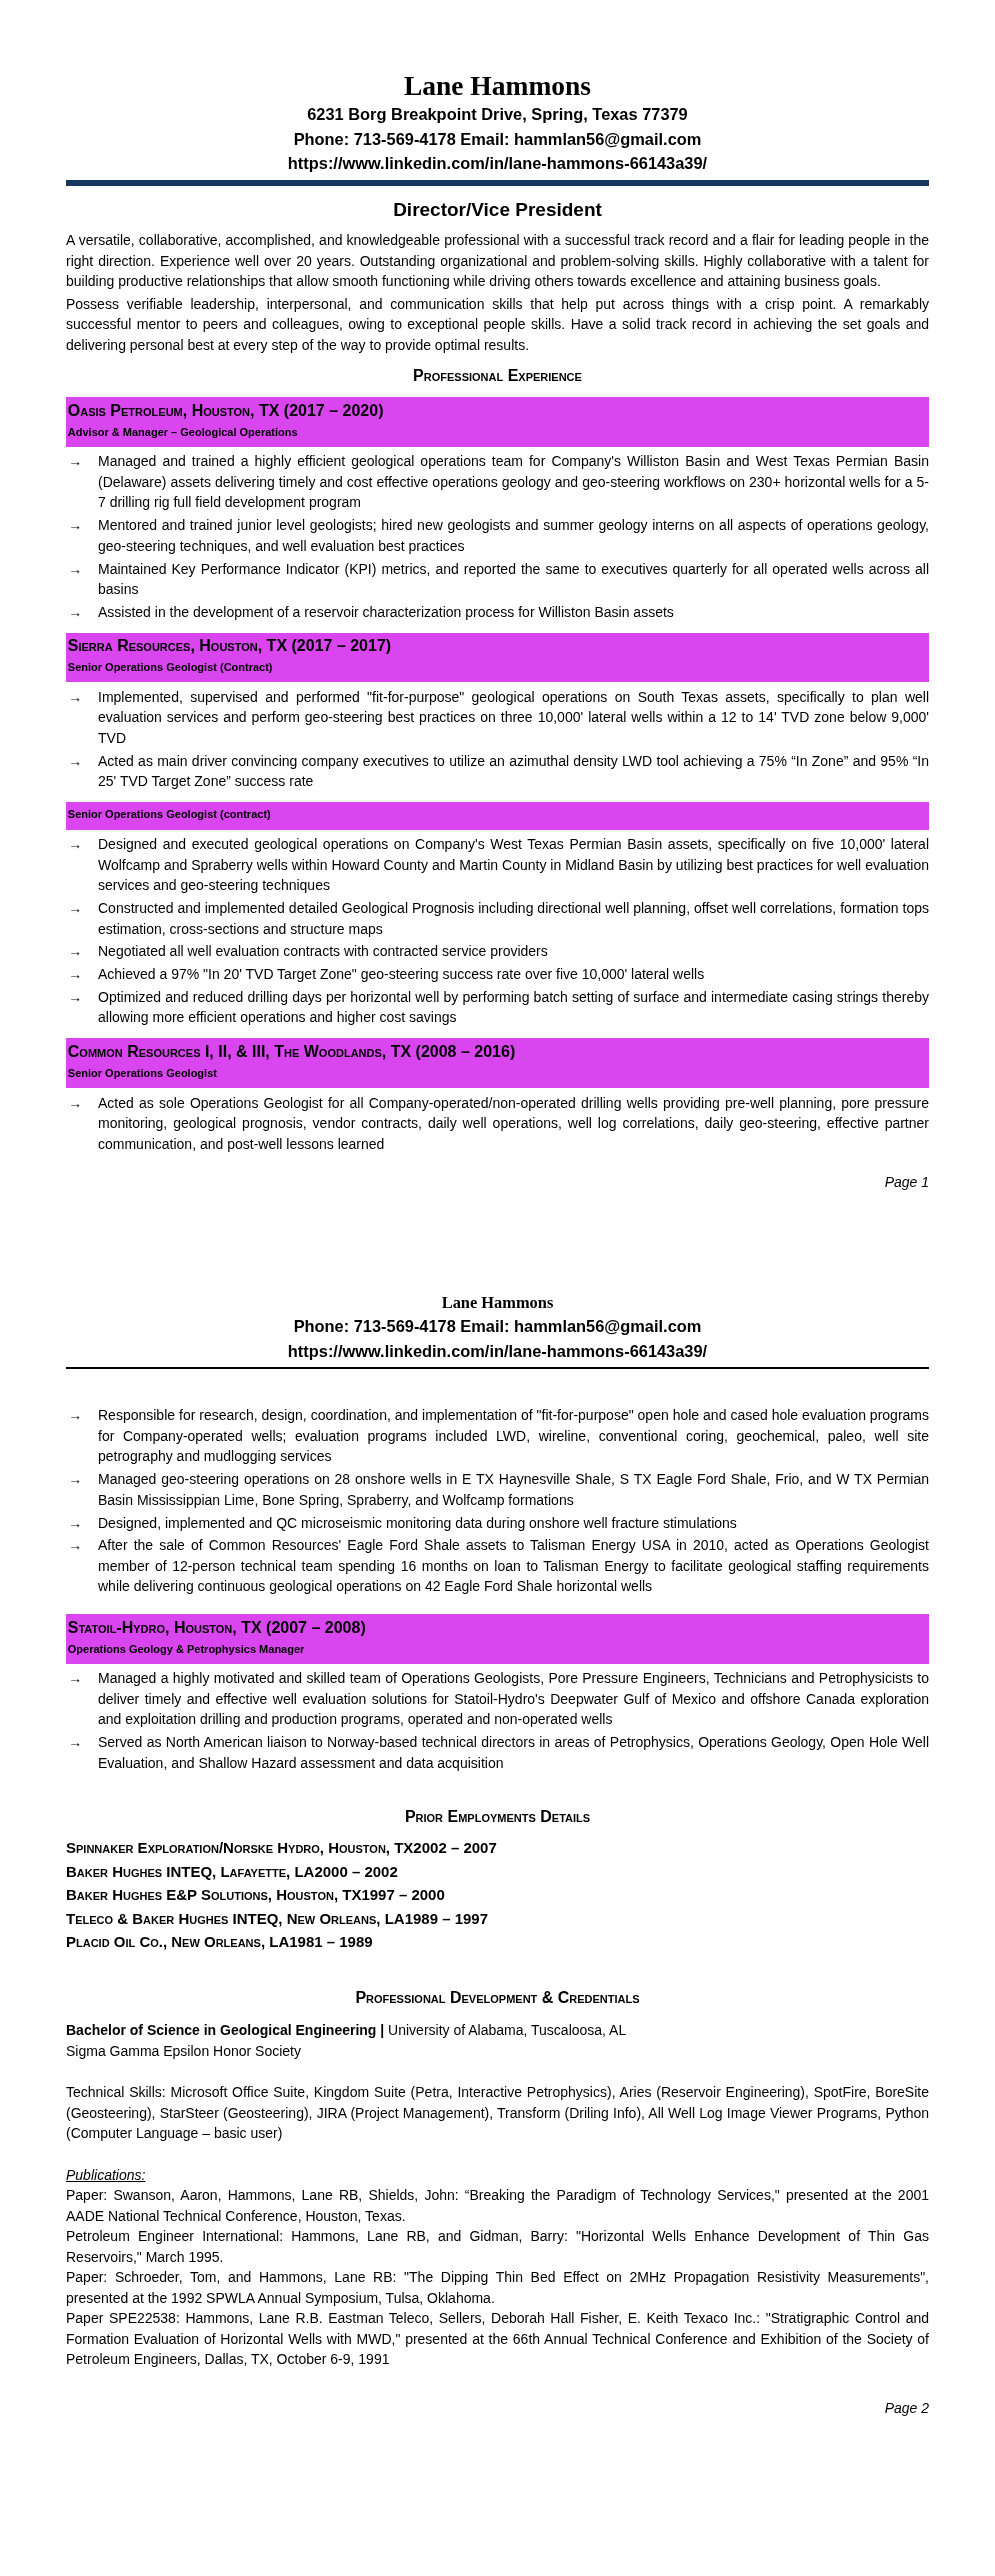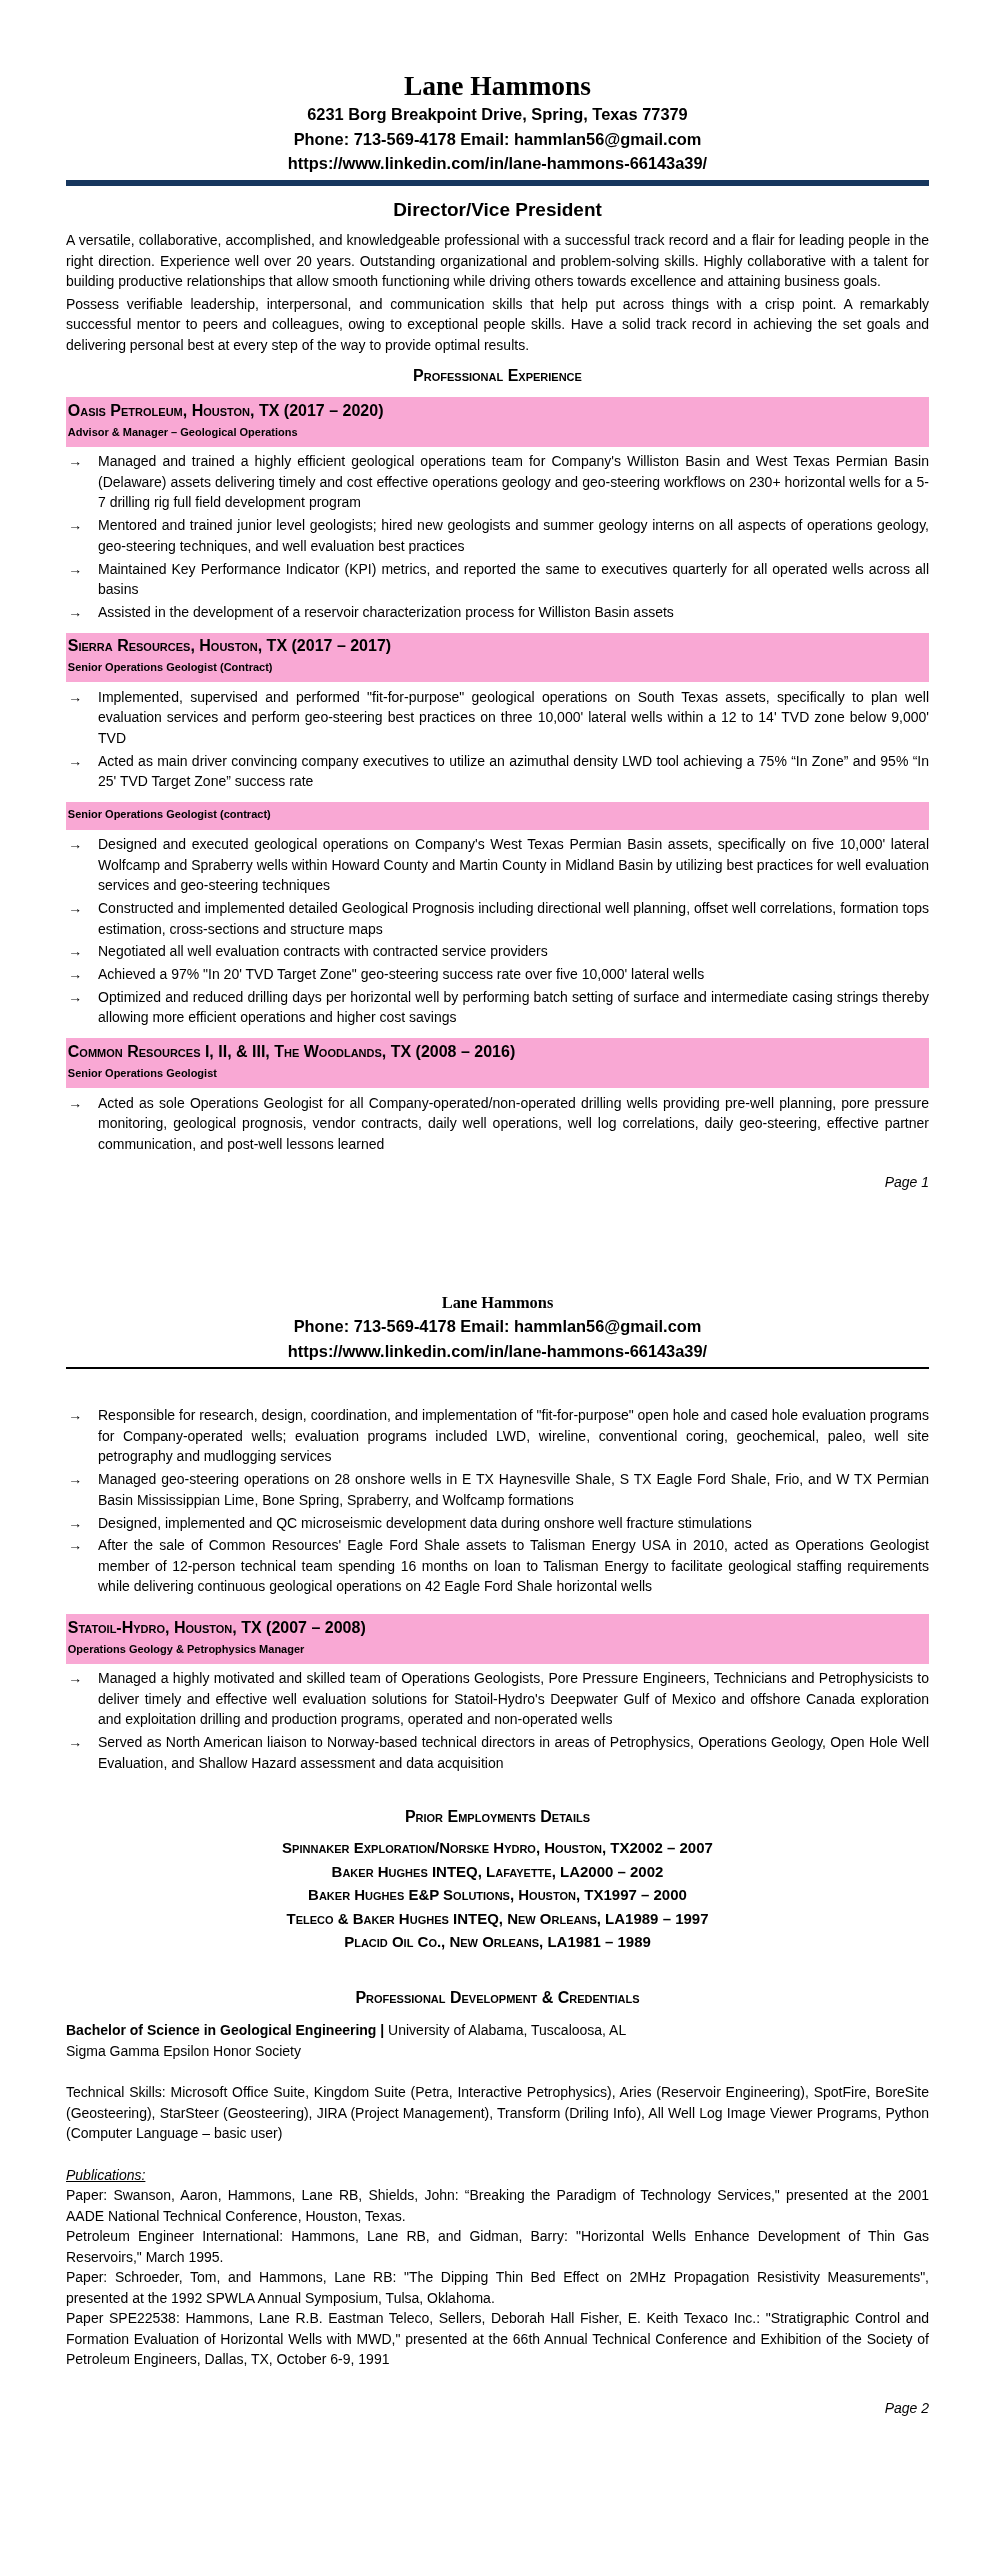--- a/index.html
+++ b/index.html
@@ -25,41 +25,41 @@
   .rule-black { height: 2.3px; background: #000000; margin-top: 3.5px; }
   .doc-title { text-align: center; font-size: 19px; font-weight: 700; margin: 13px 0 9.4px; }
 
   
   .para { text-align: justify; line-height: 20.5px; margin: 0 0 2.3px 0; }
   .sec-heading {
     text-align: center; font-weight: 700; font-variant: small-caps;
     font-size: 16px; line-height: 22px; margin: 9.4px 0 0 0;
   }
   .job { margin-top: 10.5px; }
-  .job-header { background: #f9a8d4; padding: 2.3px 3.5px 4.1px 1.8px; }
+  .job-header { background: #d946ef; padding: 2.3px 3.5px 4.1px 1.8px; }
   .job-company { font-weight: 700; font-variant: small-caps; font-size: 16px; line-height: 22px; }
   .job-role { font-weight: 700; font-size: 11px; line-height: 21px; }
   .bullets { list-style: none; margin: 4.7px 0 0 0; padding: 0; }
   .bullets li {
     position: relative; padding-left: 32px; text-align: justify;
     line-height: 20.5px; margin-bottom: 2.3px;
   }
   .arr { position: absolute; left: 2.3px; top: 0; }
   .page-label { text-align: right; font-style: italic; font-size: 14px; margin-top: 20px; }
 
   
   .page-gap { height: 75px; }
   .p2-name {
     font-family: "Liberation Serif", serif; font-weight: 700;
     font-size: 16.4px; line-height: 23.4px; text-align: center;
   }
   .cont-bullets { margin-top: 36px; }
   .prior-heading { margin-top: 33px; }
   .prior-rows { margin-top: 8.2px; }
-  .prior-row { display: flex; justify-content: center; font-weight: 700; font-size: 15px; line-height: 23.4px; }
+  .prior-row { display: flex; justify-content: flex-start; font-weight: 700; font-size: 15px; line-height: 23.4px; }
   .prior-employer { font-variant: small-caps; }
   .cred-heading { margin-top: 33px; }
   .degree { line-height: 20.5px; margin: 11.7px 0 0 0; }
   .degree-bold { font-weight: 700; }
   .honor { line-height: 20.5px; margin: 0; }
   .skills { margin-top: 21px; }
   .pub-label { font-style: italic; text-decoration: underline; line-height: 20.5px; margin: 21px 0 0 0; }
   .pub { margin: 0; }
 </style>
 </head>
@@ -133,21 +133,21 @@
 
 <section class="page">
   <div class="p2-name">Lane Hammons</div>
   <div class="p2-contact">Phone: 713-569-4178 Email: hammlan56@gmail.com</div>
   <div class="p2-contact">https://www.linkedin.com/in/lane-hammons-66143a39/</div>
   <div class="rule-black"></div>
 
   <ul class="bullets cont-bullets">
     <li><span class="arr">→</span><span>Responsible for research, design, coordination, and implementation of "fit-for-purpose" open hole and cased hole evaluation programs for Company-operated wells; evaluation programs included LWD, wireline, conventional coring, geochemical, paleo, well site petrography and mudlogging services</span></li>
     <li><span class="arr">→</span><span>Managed geo-steering operations on 28 onshore wells in E TX Haynesville Shale, S TX Eagle Ford Shale, Frio, and W TX Permian Basin Mississippian Lime, Bone Spring, Spraberry, and Wolfcamp formations</span></li>
-    <li><span class="arr">→</span><span>Designed, implemented and QC microseismic development data during onshore well fracture stimulations</span></li>
+    <li><span class="arr">→</span><span>Designed, implemented and QC microseismic monitoring data during onshore well fracture stimulations</span></li>
     <li><span class="arr">→</span><span>After the sale of Common Resources' Eagle Ford Shale assets to Talisman Energy USA in 2010, acted as Operations Geologist member of 12-person technical team spending 16 months on loan to Talisman Energy to facilitate geological staffing requirements while delivering continuous geological operations on 42 Eagle Ford Shale horizontal wells</span></li>
   </ul>
 
   <div class="job" style="margin-top:17.6px">
     <div class="job-header">
       <div class="job-company">Statoil-Hydro, Houston, TX (2007 – 2008)</div>
       <div class="job-role">Operations Geology &amp; Petrophysics Manager</div>
     </div>
     <ul class="bullets">
       <li><span class="arr">→</span><span>Managed a highly motivated and skilled team of Operations Geologists, Pore Pressure Engineers, Technicians and Petrophysicists to deliver timely and effective well evaluation solutions for Statoil-Hydro's Deepwater Gulf of Mexico and offshore Canada exploration and exploitation drilling and production programs, operated and non-operated wells</span></li>

